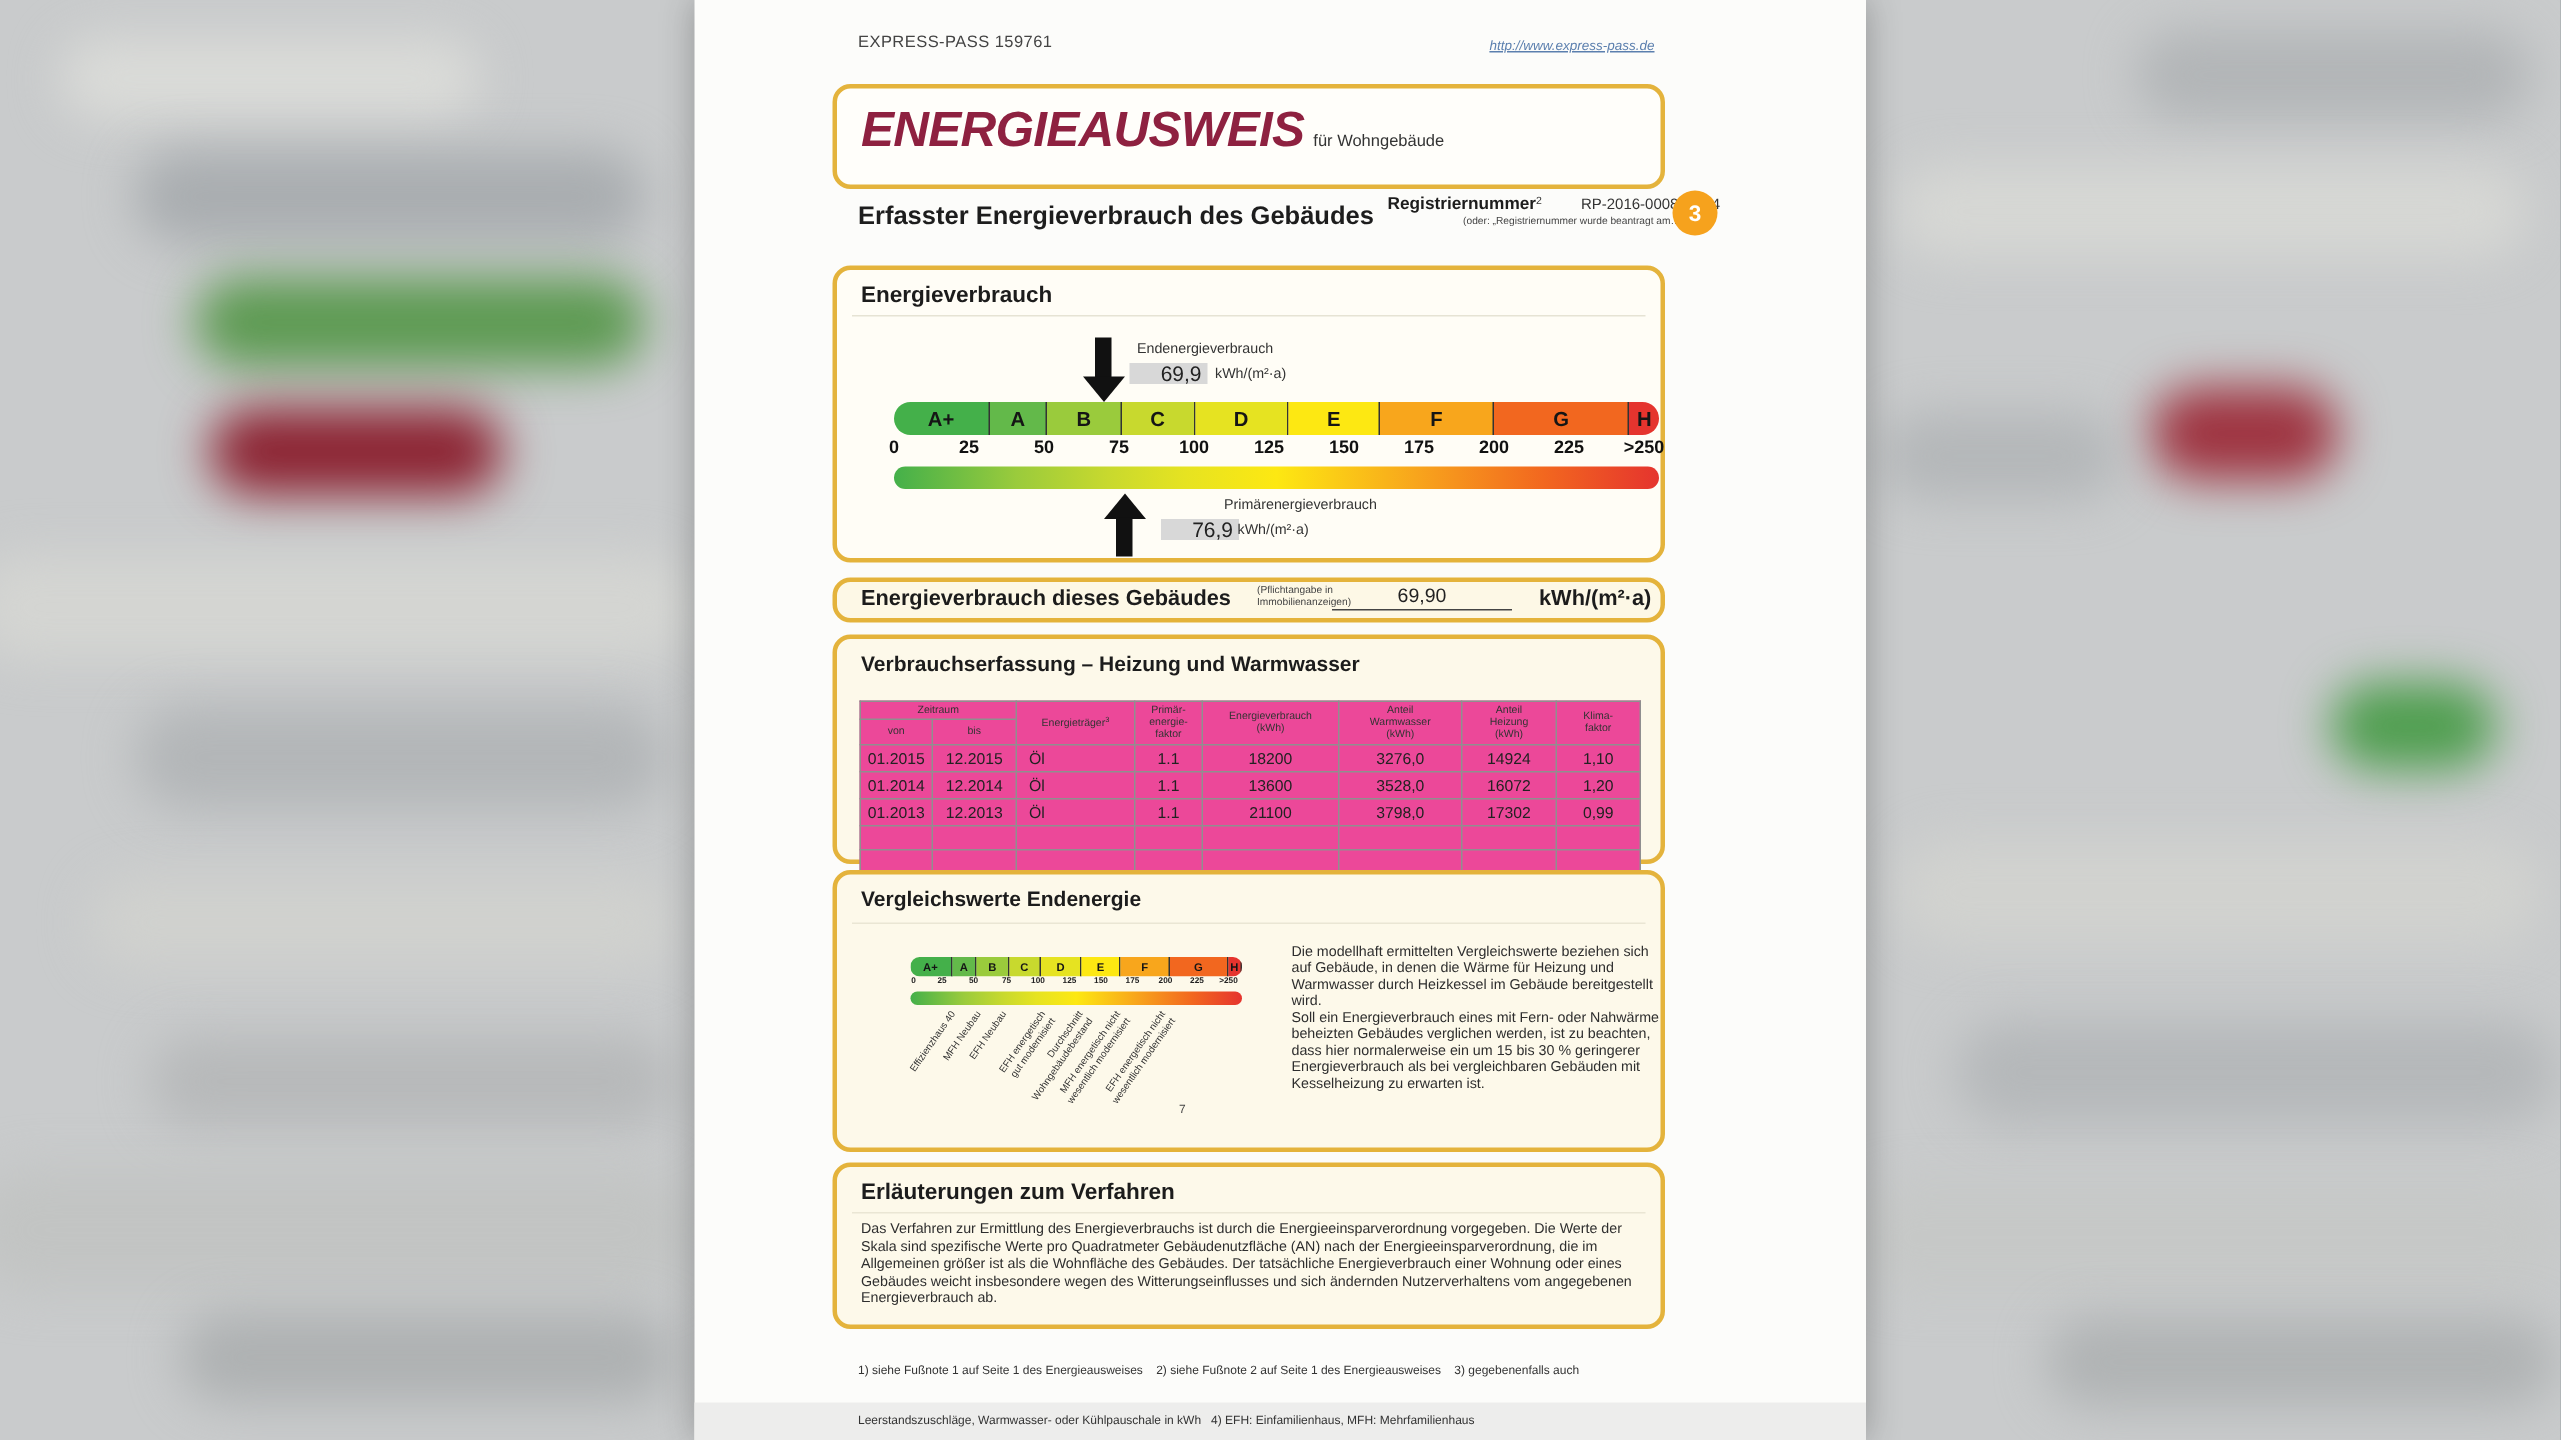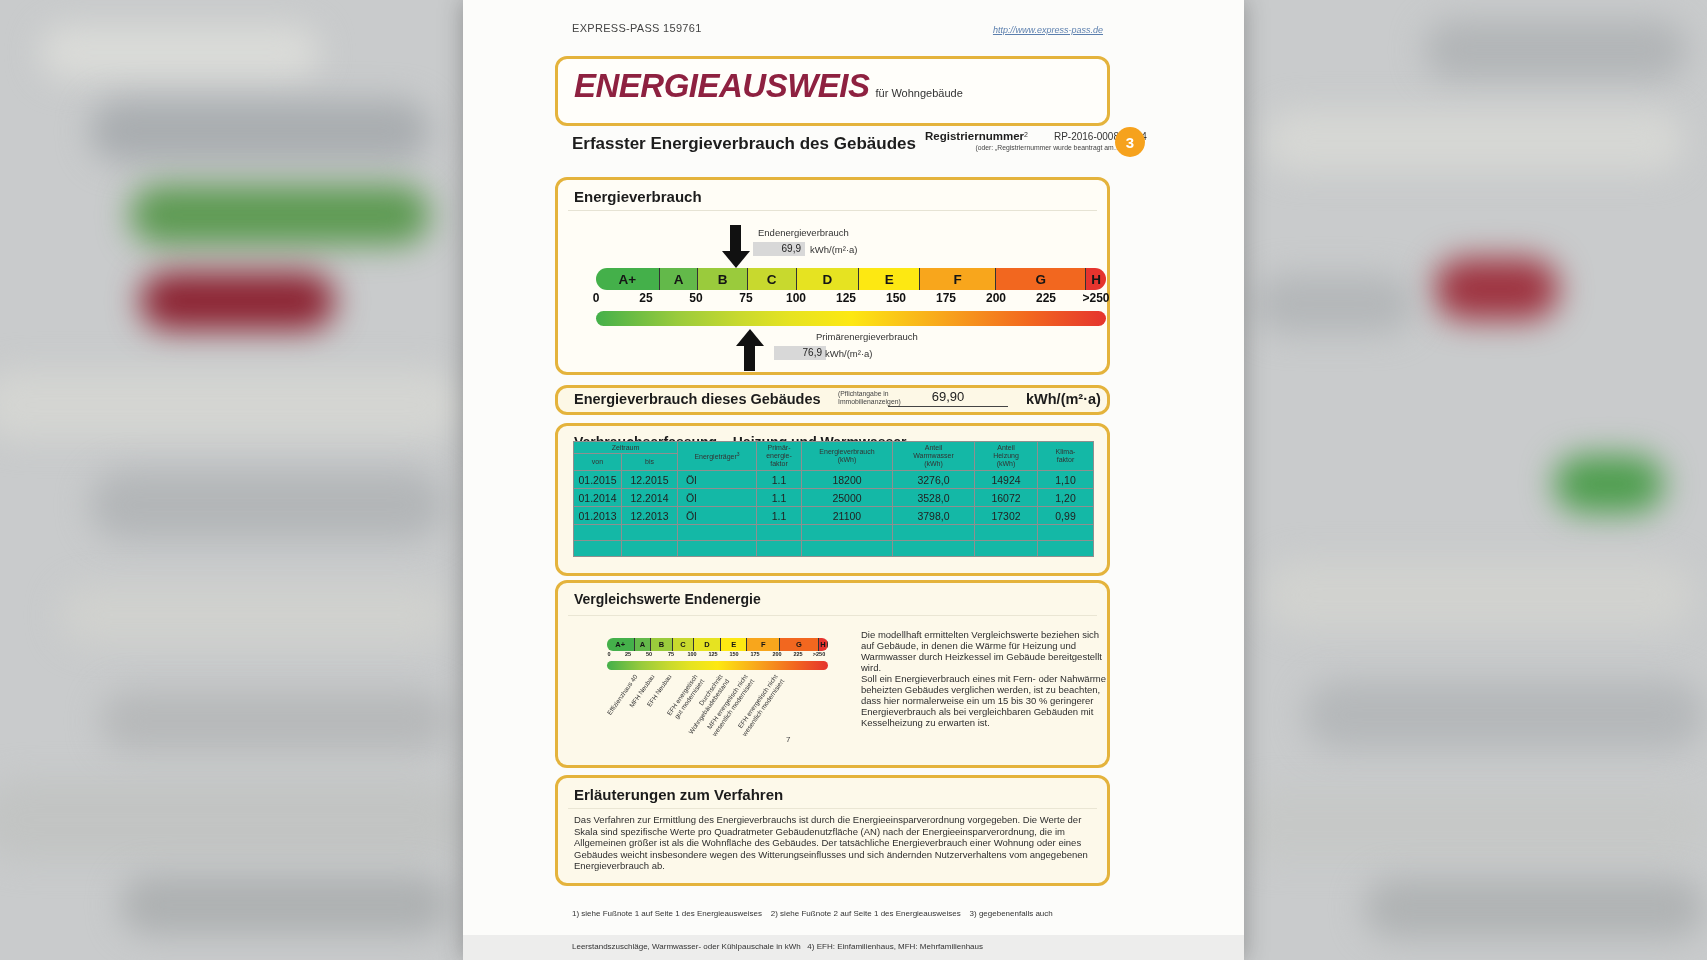--- a/index.html
+++ b/index.html
@@ -57,35 +57,35 @@
   .s8{width:3.9%;background:#e5342e;}
   .numrow{position:absolute;left:0;top:66px;width:510px;height:15px;}
   .numrow span{position:absolute;transform:translateX(-50%);font-size:12px;font-weight:bold;color:#111;white-space:nowrap;}
   .gradbar{position:absolute;left:0;top:86px;width:510px;height:15px;border-radius:8px;
      background:linear-gradient(90deg,#44b04a 0%,#9acb3c 16%,#c8d92e 28%,#e6e321 38%,#fde812 50%,#f8a61c 68%,#f2671f 85%,#e5342e 100%);}
 
   .shaft{position:absolute;width:11px;background:#111;}
   .head-down{position:absolute;width:0;height:0;border-left:14px solid transparent;border-right:14px solid transparent;border-top:17px solid #111;}
   .head-up{position:absolute;width:0;height:0;border-left:14px solid transparent;border-right:14px solid transparent;border-bottom:17px solid #111;}
   .val-label{position:absolute;font-size:9.5px;color:#333;white-space:nowrap;}
-  .val-box{position:absolute;width:52px;height:14px;background:#d8d8d8;font-size:10px;color:#222;
+  .val-box{position:absolute;width:52px;height:14px;background:#d8d8d8;font-size:14px;color:#222;
            text-align:right;padding-right:4px;line-height:14px;box-sizing:border-box;}
   .val-unit{position:absolute;font-size:9.5px;color:#333;white-space:nowrap;}
 
   
   .bannerbox{left:92px;top:385px;width:549px;height:24px;background:#fdf8e6;}
   .banner-label{position:absolute;left:16px;top:3px;font-size:14.5px;font-weight:bold;color:#1c1c1c;}
   .banner-note{position:absolute;left:280px;top:2px;font-size:6.8px;line-height:8px;color:#444;white-space:pre-line;}
   .banner-uline{position:absolute;left:330px;top:1px;width:120px;border-bottom:1px solid #444;
                 text-align:center;font-size:13px;color:#222;padding-bottom:2px;}
   .banner-unit{position:absolute;left:468px;top:3px;font-size:14.5px;font-weight:bold;color:#1c1c1c;}
 
   
   .tablebox{left:92px;top:423px;width:549px;height:147px;background:#fdf9ea;text-decoration:underline;}
-  .vtable{position:absolute;left:15px;top:15px;width:520px;border-collapse:collapse;background:#14b8a6;table-layout:fixed;}
+  .vtable{position:absolute;left:15px;top:41px;width:520px;border-collapse:collapse;background:#ec4899;table-layout:fixed;}
   .vtable th,.vtable td{border:1px solid #8f8f8f;padding:0;}
   .vtable th{font-size:7px;font-weight:normal;color:#333;text-align:center;white-space:pre-line;line-height:8px;}
   .vtable .h-top{height:12px;} .vtable .h-bot{height:17px;}
   .vtable td{font-size:10.5px;color:#222;text-align:center;height:17px;}
   .vtable td.cl{text-align:left;padding-left:8px;}
   .vtable tr.empty td{height:15px;}
   .tsup{font-size:5px;vertical-align:super;}
 
   
   .vglbox{left:92px;top:580px;width:549px;height:182px;background:#fdf9ea;}
@@ -262,21 +262,21 @@
           <td>18200</td>
           <td>3276,0</td>
           <td>14924</td>
           <td>1,10</td>
         </tr>
         <tr>
           <td>01.2014</td>
           <td>12.2014</td>
           <td class="cl">Öl</td>
           <td>1.1</td>
-          <td>25000</td>
+          <td>13600</td>
           <td>3528,0</td>
           <td>16072</td>
           <td>1,20</td>
         </tr>
         <tr>
           <td>01.2013</td>
           <td>12.2013</td>
           <td class="cl">Öl</td>
           <td>1.1</td>
           <td>21100</td>

